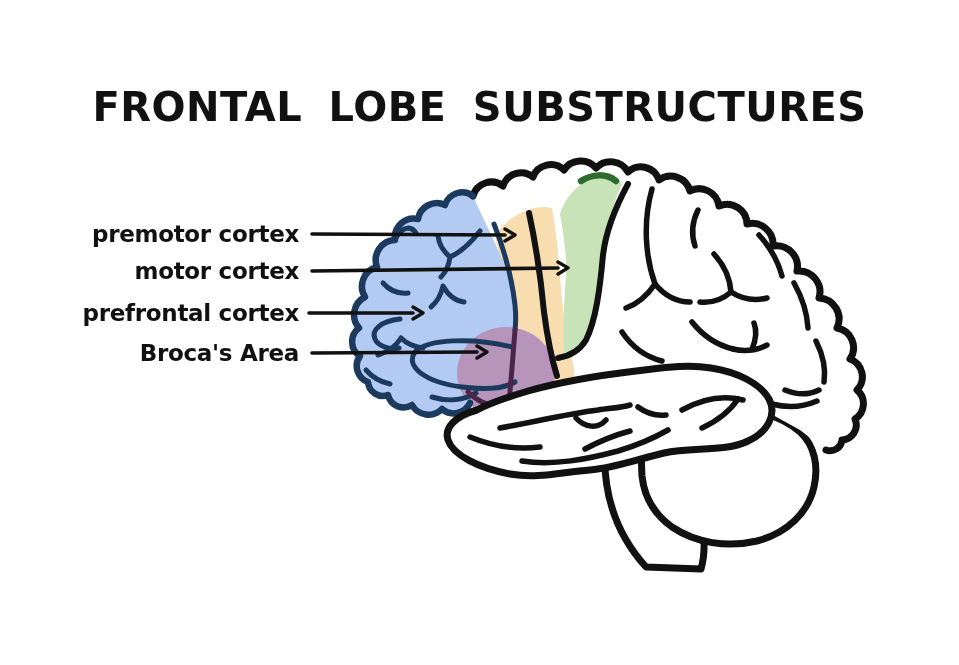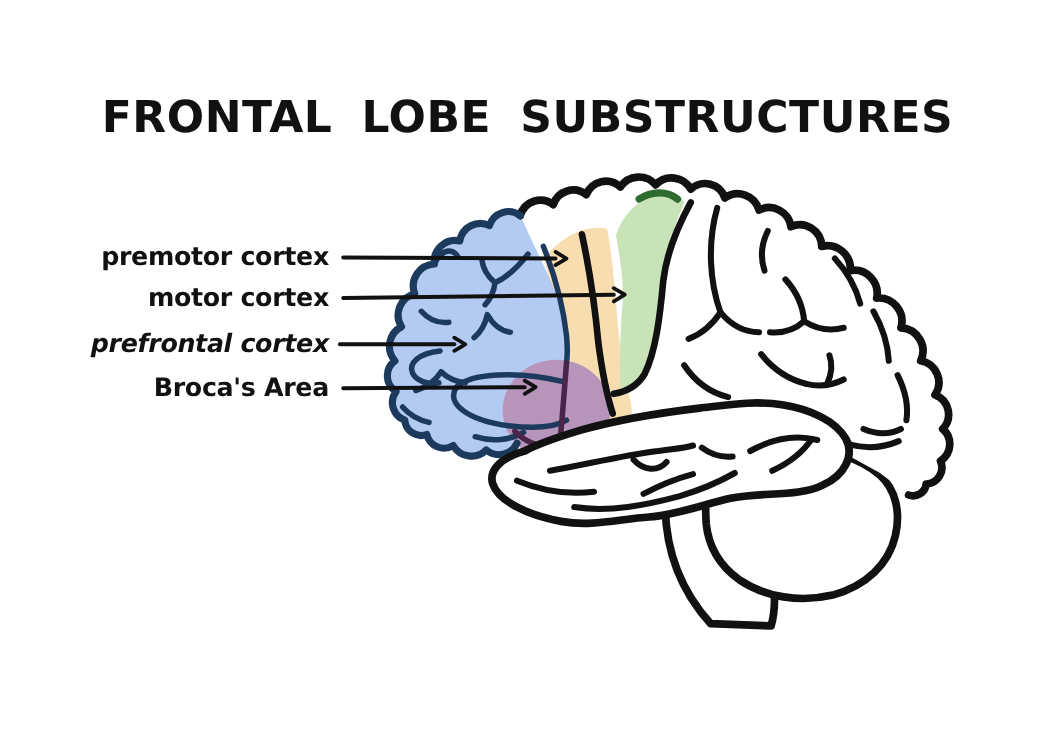--- a/index.html
+++ b/index.html
@@ -104,15 +104,15 @@
       <path d="M 312,271 L 558,268" marker-end="url(#arrowhead)"></path>
       <path d="M 309,313 L 413,313" marker-end="url(#arrowhead)"></path>
       <path d="M 312,353 L 477,352" marker-end="url(#arrowhead)"></path>
     </g>
   </svg>
 
   <div class="title">FRONTAL LOBE SUBSTRUCTURES</div>
 
   <div class="lbl" style="top:258px;">motor cortex</div>
   <div class="lbl" style="top:221px;">premotor cortex</div>
-  <div class="lbl" style="top:300px;font-style:italic;">prefrontal cortex</div>
+  <div class="lbl" style="top:300px;">prefrontal cortex</div>
   <div class="lbl" style="top:340px;text-align:right;">Broca's Area</div>
 </div>
 
 </body></html>

